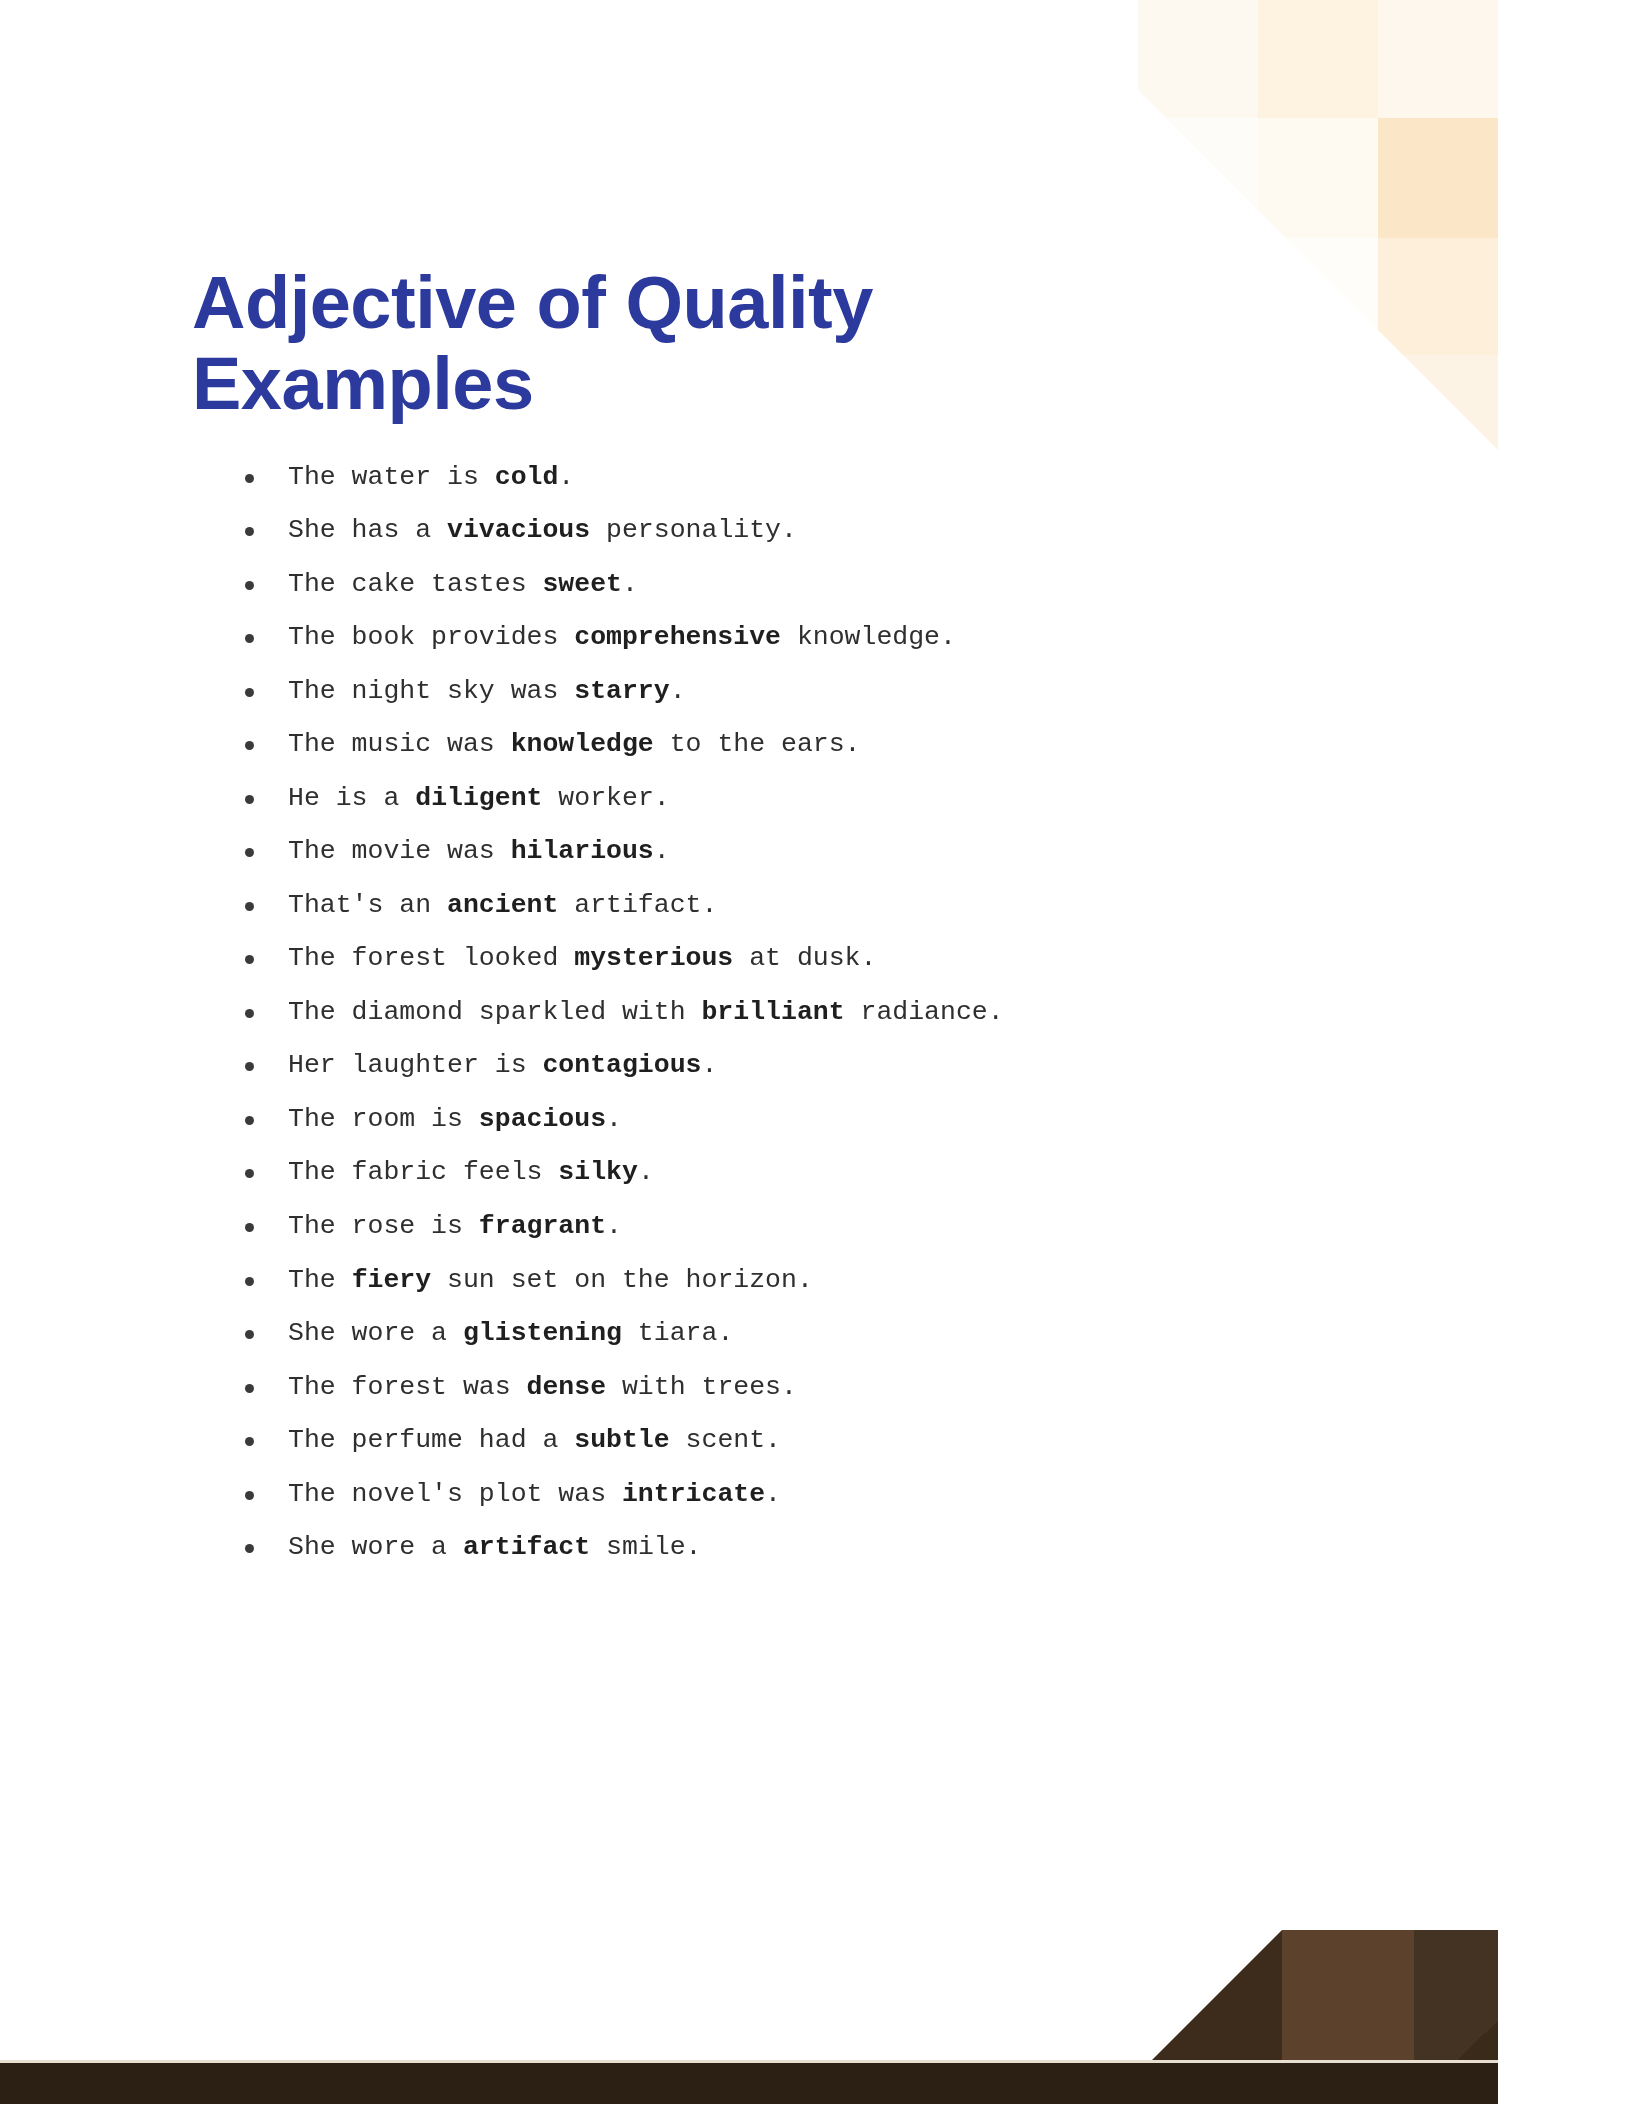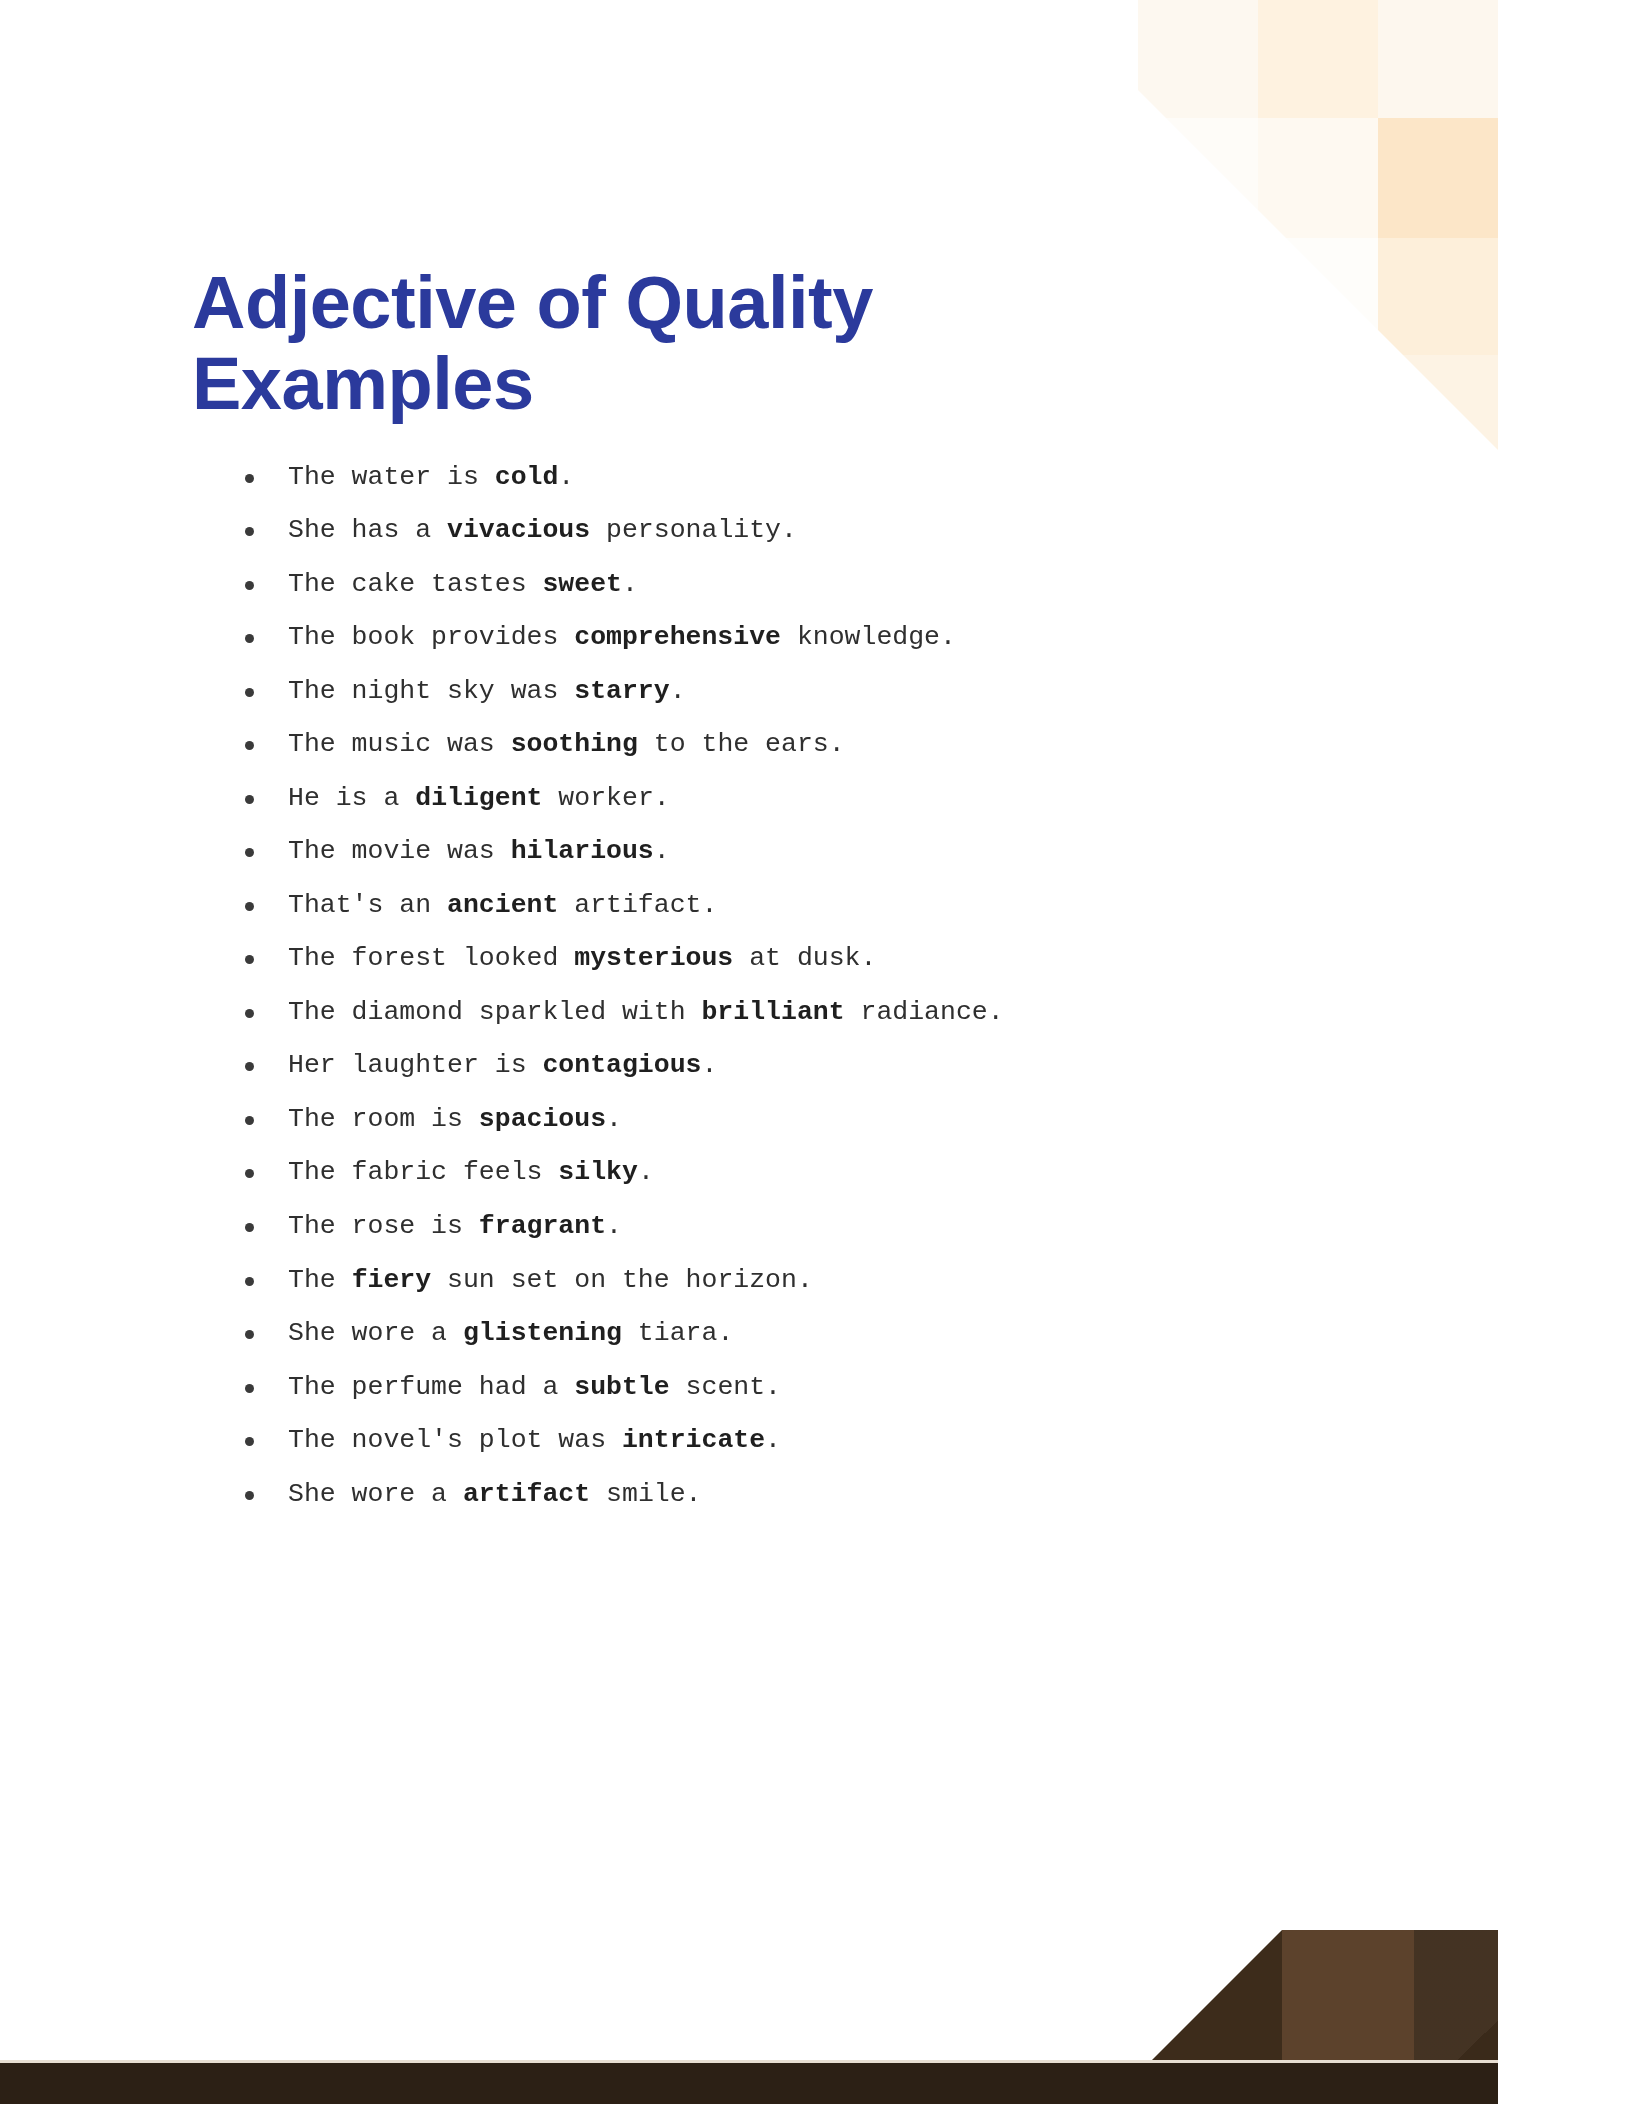--- a/index.html
+++ b/index.html
@@ -165,32 +165,33 @@
 
   <div class="content">
     <h1 class="page-title">Adjective of Quality Examples</h1>
 
     <ul class="example-list">
       <li><span class="bullet"></span><span class="sentence">The water is <b>cold</b>.</span></li>
       <li><span class="bullet"></span><span class="sentence">She has a <b>vivacious</b> personality.</span></li>
       <li><span class="bullet"></span><span class="sentence">The cake tastes <b>sweet</b>.</span></li>
       <li><span class="bullet"></span><span class="sentence">The book provides <b>comprehensive</b> knowledge.</span></li>
       <li><span class="bullet"></span><span class="sentence">The night sky was <b>starry</b>.</span></li>
-      <li><span class="bullet"></span><span class="sentence">The music was <b>soothing</b> to the ears.</span></li>
+      <li><span class="bullet"></span><span class="sentence">The music was <b>knowledge</b> to the ears.</span></li>
       <li><span class="bullet"></span><span class="sentence">He is a <b>diligent</b> worker.</span></li>
       <li><span class="bullet"></span><span class="sentence">The movie was <b>hilarious</b>.</span></li>
       <li><span class="bullet"></span><span class="sentence">That's an <b>ancient</b> artifact.</span></li>
       <li><span class="bullet"></span><span class="sentence">The forest looked <b>mysterious</b> at dusk.</span></li>
       <li><span class="bullet"></span><span class="sentence">The diamond sparkled with <b>brilliant</b> radiance.</span></li>
       <li><span class="bullet"></span><span class="sentence">Her laughter is <b>contagious</b>.</span></li>
       <li><span class="bullet"></span><span class="sentence">The room is <b>spacious</b>.</span></li>
       <li><span class="bullet"></span><span class="sentence">The fabric feels <b>silky</b>.</span></li>
       <li><span class="bullet"></span><span class="sentence">The rose is <b>fragrant</b>.</span></li>
       <li><span class="bullet"></span><span class="sentence">The <b>fiery</b> sun set on the horizon.</span></li>
       <li><span class="bullet"></span><span class="sentence">She wore a <b>glistening</b> tiara.</span></li>
+      <li><span class="bullet"></span><span class="sentence">The forest was <b>dense</b> with trees.</span></li>
       <li><span class="bullet"></span><span class="sentence">The perfume had a <b>subtle</b> scent.</span></li>
       <li><span class="bullet"></span><span class="sentence">The novel's plot was <b>intricate</b>.</span></li>
       <li><span class="bullet"></span><span class="sentence">She wore a <b>artifact</b> smile.</span></li>
     </ul>
   </div>
 
   <div class="deco-bottomright">
     <div class="chamfer"></div>
     <div class="blk blk-mid"></div>
     <div class="blk blk-right"></div>

